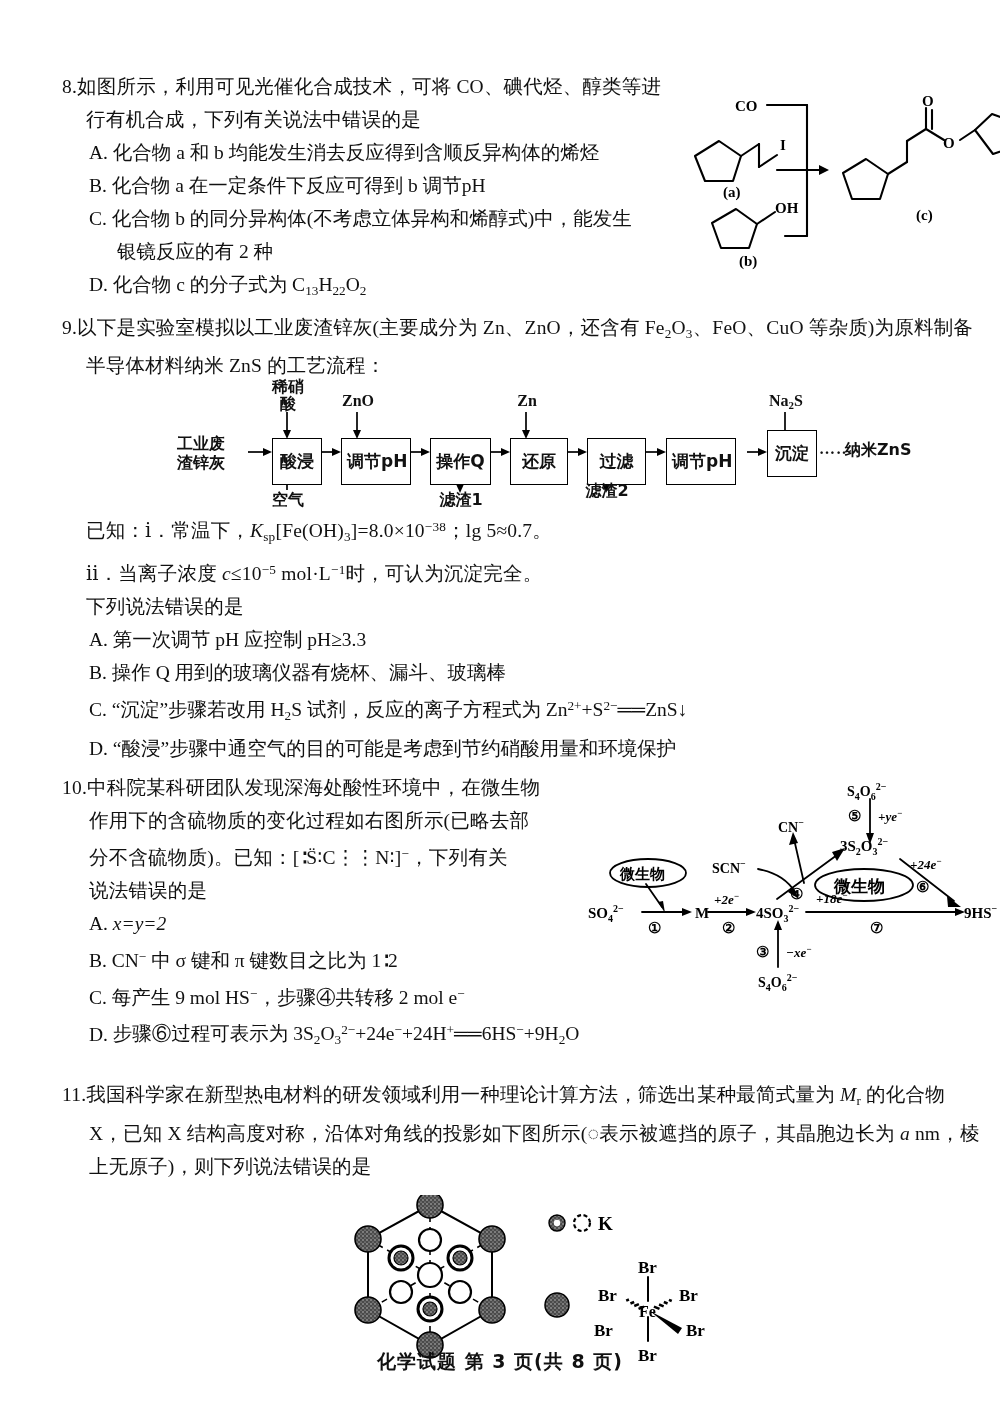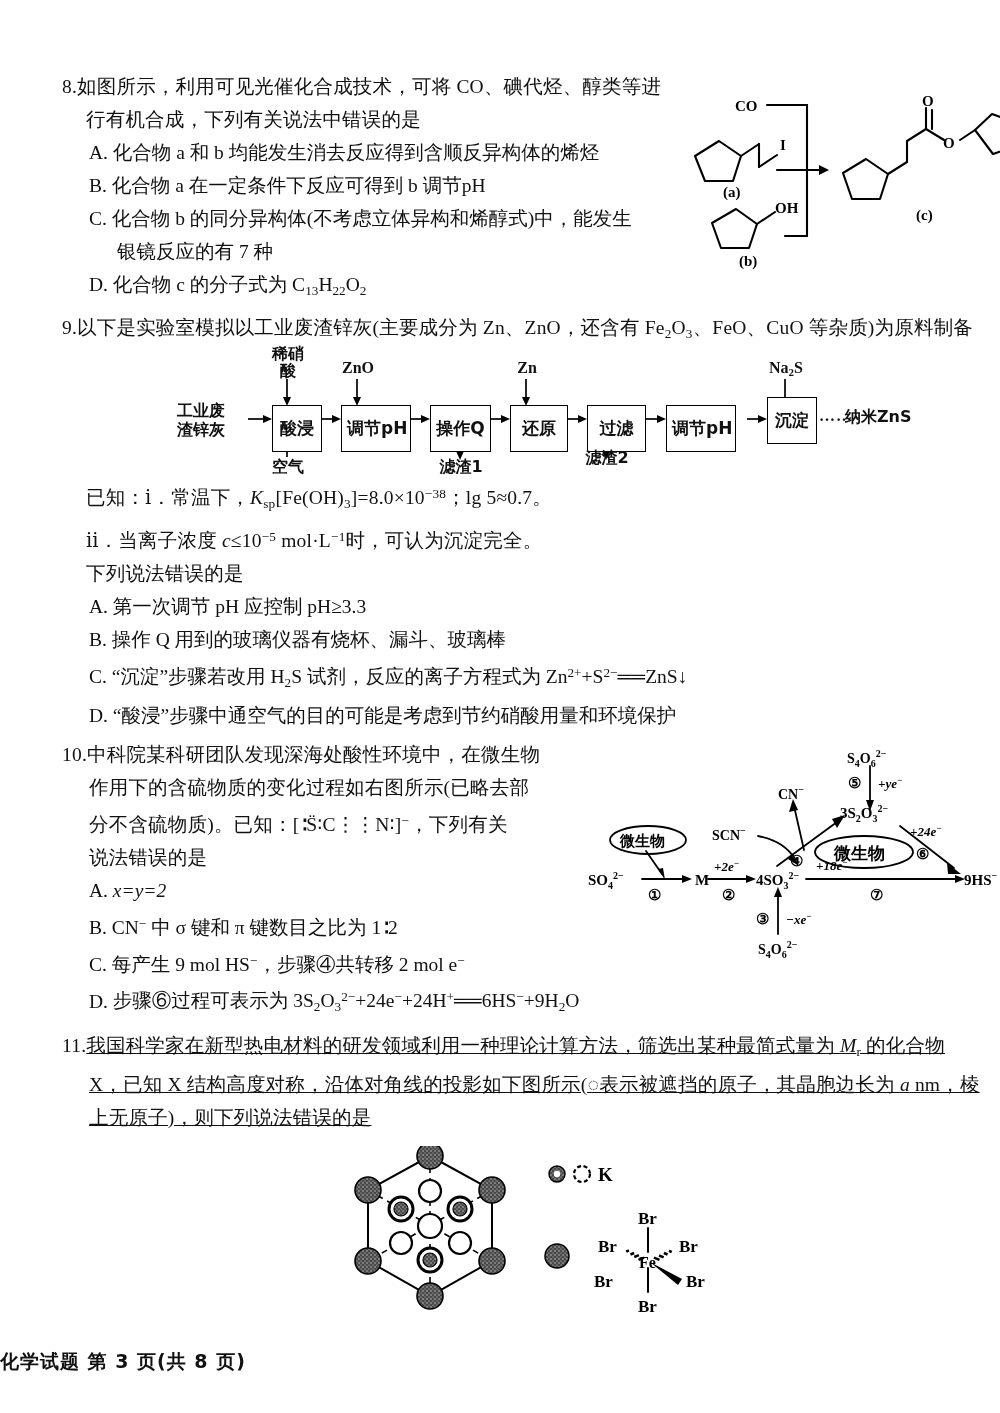--- a/index.html
+++ b/index.html
@@ -71,20 +71,21 @@
   
   .q10wrap { position: absolute; left: 520px; top: 6px; width: 470px; height: 250px; }
 
   
   .q11wrap { position: relative; width: 400px; height: 195px; margin: 12px auto 0 280px; }
 
   
   .footer {
     position: absolute;
     left: 0; right: 0; bottom: 38px;
+    text-align: center;
     font-size: 19px;
     font-weight: bold;
     font-family: "DejaVu Sans", "Liberation Sans", sans-serif;
     letter-spacing: 1px;
     margin-top: 28px;
   }
   svg text { font-family: "Liberation Serif", serif; }
 </style>
 </head>
 <body>
@@ -147,31 +148,32 @@
       <span>化合物 a 和 b 均能发生消去反应得到含顺反异构体的烯烃</span>
     </div>
     <div class="opt">
       <span>B.</span>
       <span>化合物 a 在一定条件下反应可得到 b 调节pH</span>
     </div>
     <div class="opt">
       <span>C.</span>
       <span>化合物 b 的同分异构体(不考虑立体异构和烯醇式)中，能发生</span>
     </div>
-    <div class="opt-cont">银镜反应的有 7 种</div>
+    <div class="opt-cont">银镜反应的有 2 种</div>
     <div class="opt">
       <span>D.</span>
       <span>化合物 c 的分子式为 C<sub>13</sub>H<sub>22</sub>O<sub>2</sub></span>
     </div>
   </div>
 
   <div class="q" style="margin-top:0;">
     <div class="q-line">
       <span class="q-num">9.</span><span>以下是实验室模拟以工业废渣锌灰(主要成分为 Zn、ZnO，还含有 Fe<sub>2</sub>O<sub>3</sub>、FeO、CuO 等杂质)为原料制备</span>
     </div>
+    <div class="q-line indent1">半导体材料纳米 ZnS 的工艺流程：</div>
 
     <div class="flow">
       <svg width="700" height="118" viewBox="0 0 700 118" style="position:absolute;left:0;top:0;">
         <g stroke="#000" stroke-width="1.7" fill="none">
 
           <line x1="66" y1="62" x2="83" y2="62"></line>
             <polygon points="81,58 90,62 81,66" fill="#000" stroke="none"></polygon>
           <line x1="139" y1="62" x2="152" y2="62"></line>
             <polygon points="150,58 159,62 150,66" fill="#000" stroke="none"></polygon>
           <line x1="228" y1="62" x2="241" y2="62"></line>
@@ -348,21 +350,21 @@
     <div class="opt">
       <span>C.</span>
       <span>每产生 9 mol HS<sup>−</sup>，步骤④共转移 2 mol e<sup>−</sup></span>
     </div>
     <div class="opt">
       <span>D.</span>
       <span>步骤⑥过程可表示为 3S<sub>2</sub>O<sub>3</sub><sup>2−</sup>+24e<sup>−</sup>+24H<sup>+</sup>══6HS<sup>−</sup>+9H<sub>2</sub>O</span>
     </div>
   </div>
 
-  <div class="q" style="margin-top:6px;text-decoration:underline;">
+  <div class="q" style="margin-top:22px;">
     <div class="q-line">
       <span class="q-num">11.</span><span>我国科学家在新型热电材料的研发领域利用一种理论计算方法，筛选出某种最简式量为 <span class="it">M</span><sub>r</sub> 的化合物</span>
     </div>
     <div class="q-line indent2">X，已知 X 结构高度对称，沿体对角线的投影如下图所示(◌表示被遮挡的原子，其晶胞边长为 <span class="it">a</span> nm，棱</div>
     <div class="q-line indent2">上无原子)，则下列说法错误的是</div>
 
     <div class="q11wrap">
       <svg width="400" height="195" viewBox="0 0 400 195">
         <defs>
           <pattern id="speck" width="4" height="4" patternUnits="userSpaceOnUse">

